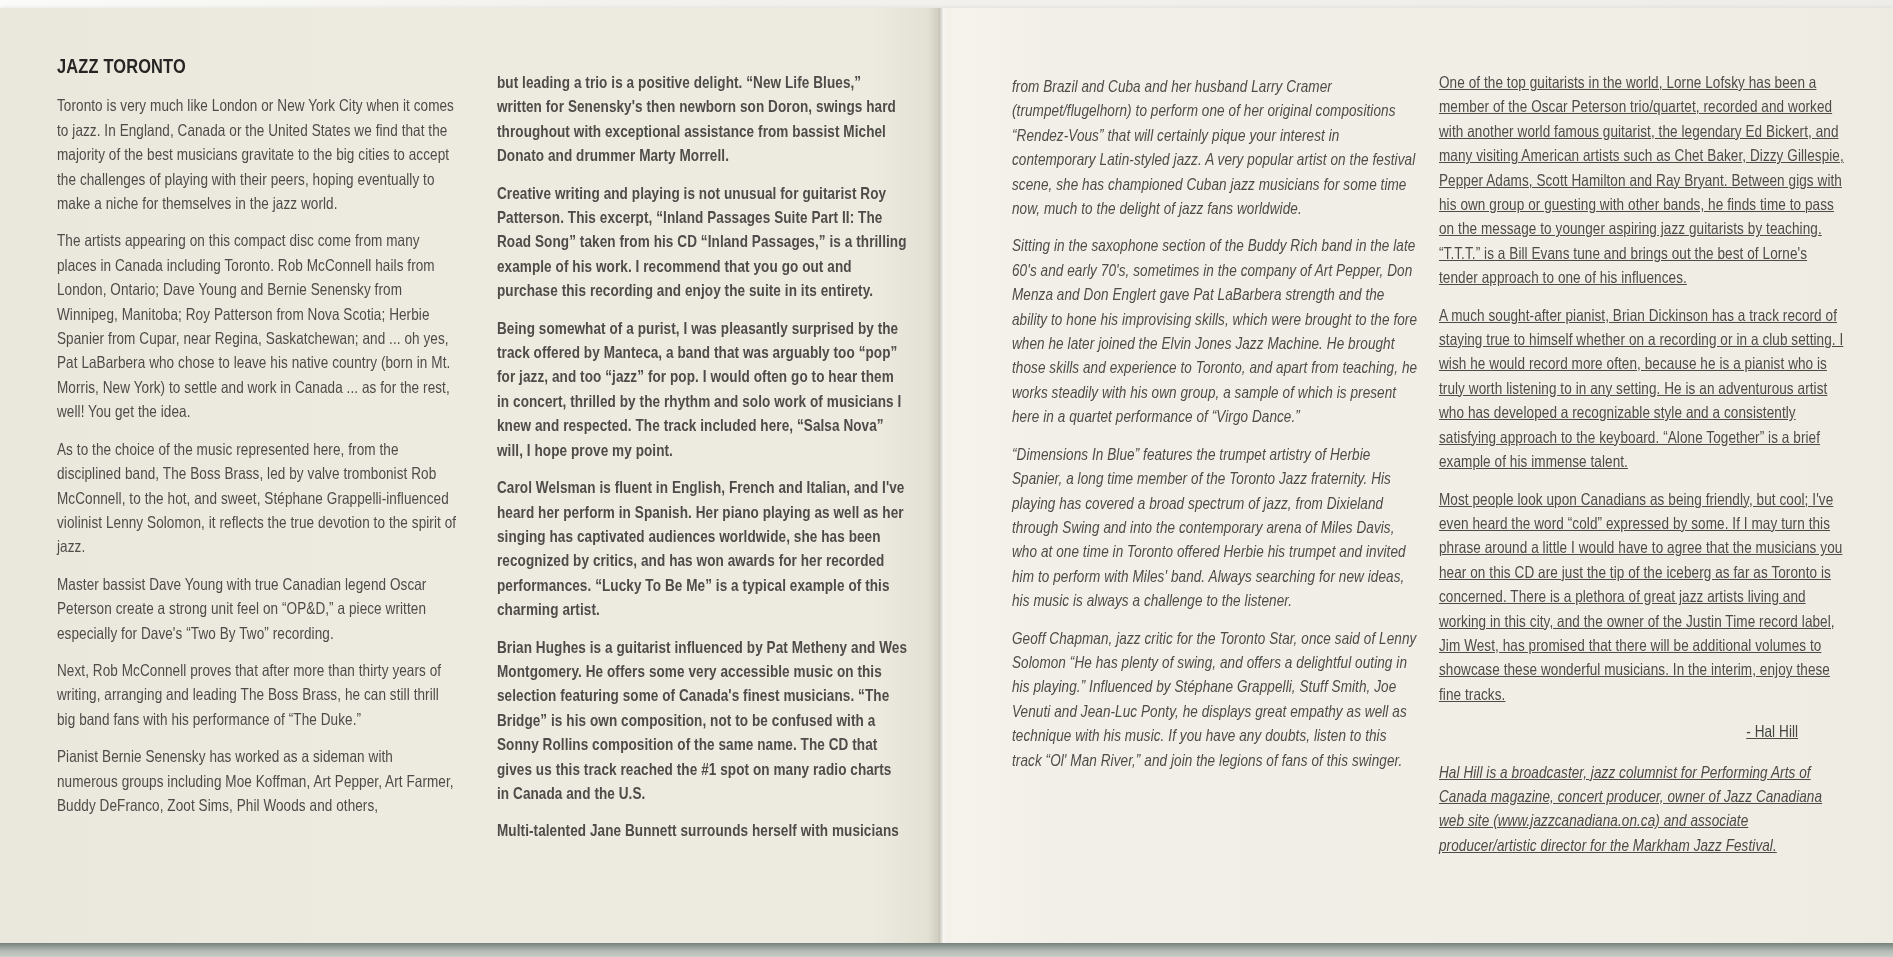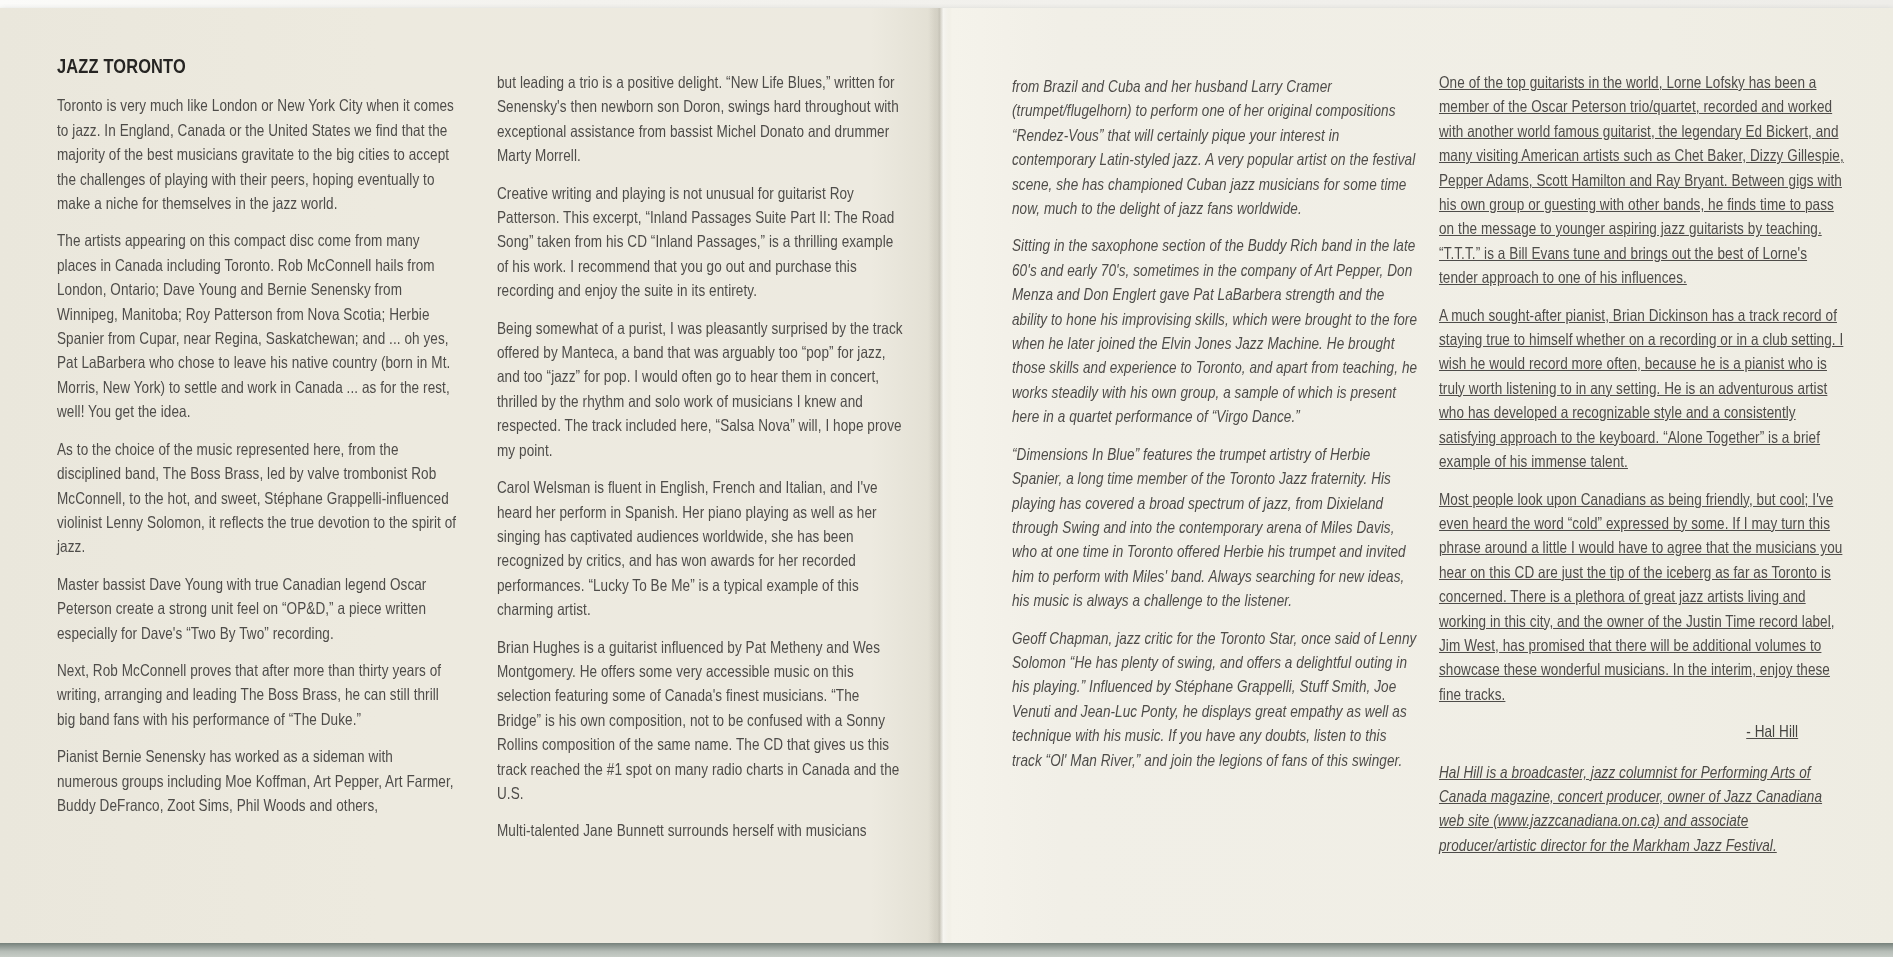--- a/index.html
+++ b/index.html
@@ -38,21 +38,21 @@
     color: #4e4c49;
   }
   .col-inner {
     transform: scaleX(0.82);
     transform-origin: 0 0;
     font-size: 16.5px;
     line-height: 24.4px;
     letter-spacing: 0.1px;
   }
   .col1 { left: 57px;  top: 46px;  width: 400px; }
-  .col2 { left: 497px; top: 62px;  width: 410px; }
+  .col2 { left: 497px; top: 62px;  width: 410px; font-weight: bold; }
   .col3 { left: 1012px; top: 66px; width: 406px; font-style: italic; }
   .col4 { left: 1439px; top: 62px; width: 410px; text-decoration: underline; }
   .col1 .col-inner { width: 488px; }
   .col2 .col-inner { width: 500px; }
   .col3 .col-inner { width: 495px; }
   .col4 .col-inner { width: 500px; }
   .doc-title {
     font-size: 20px;
     font-weight: bold;
     color: #262523;

